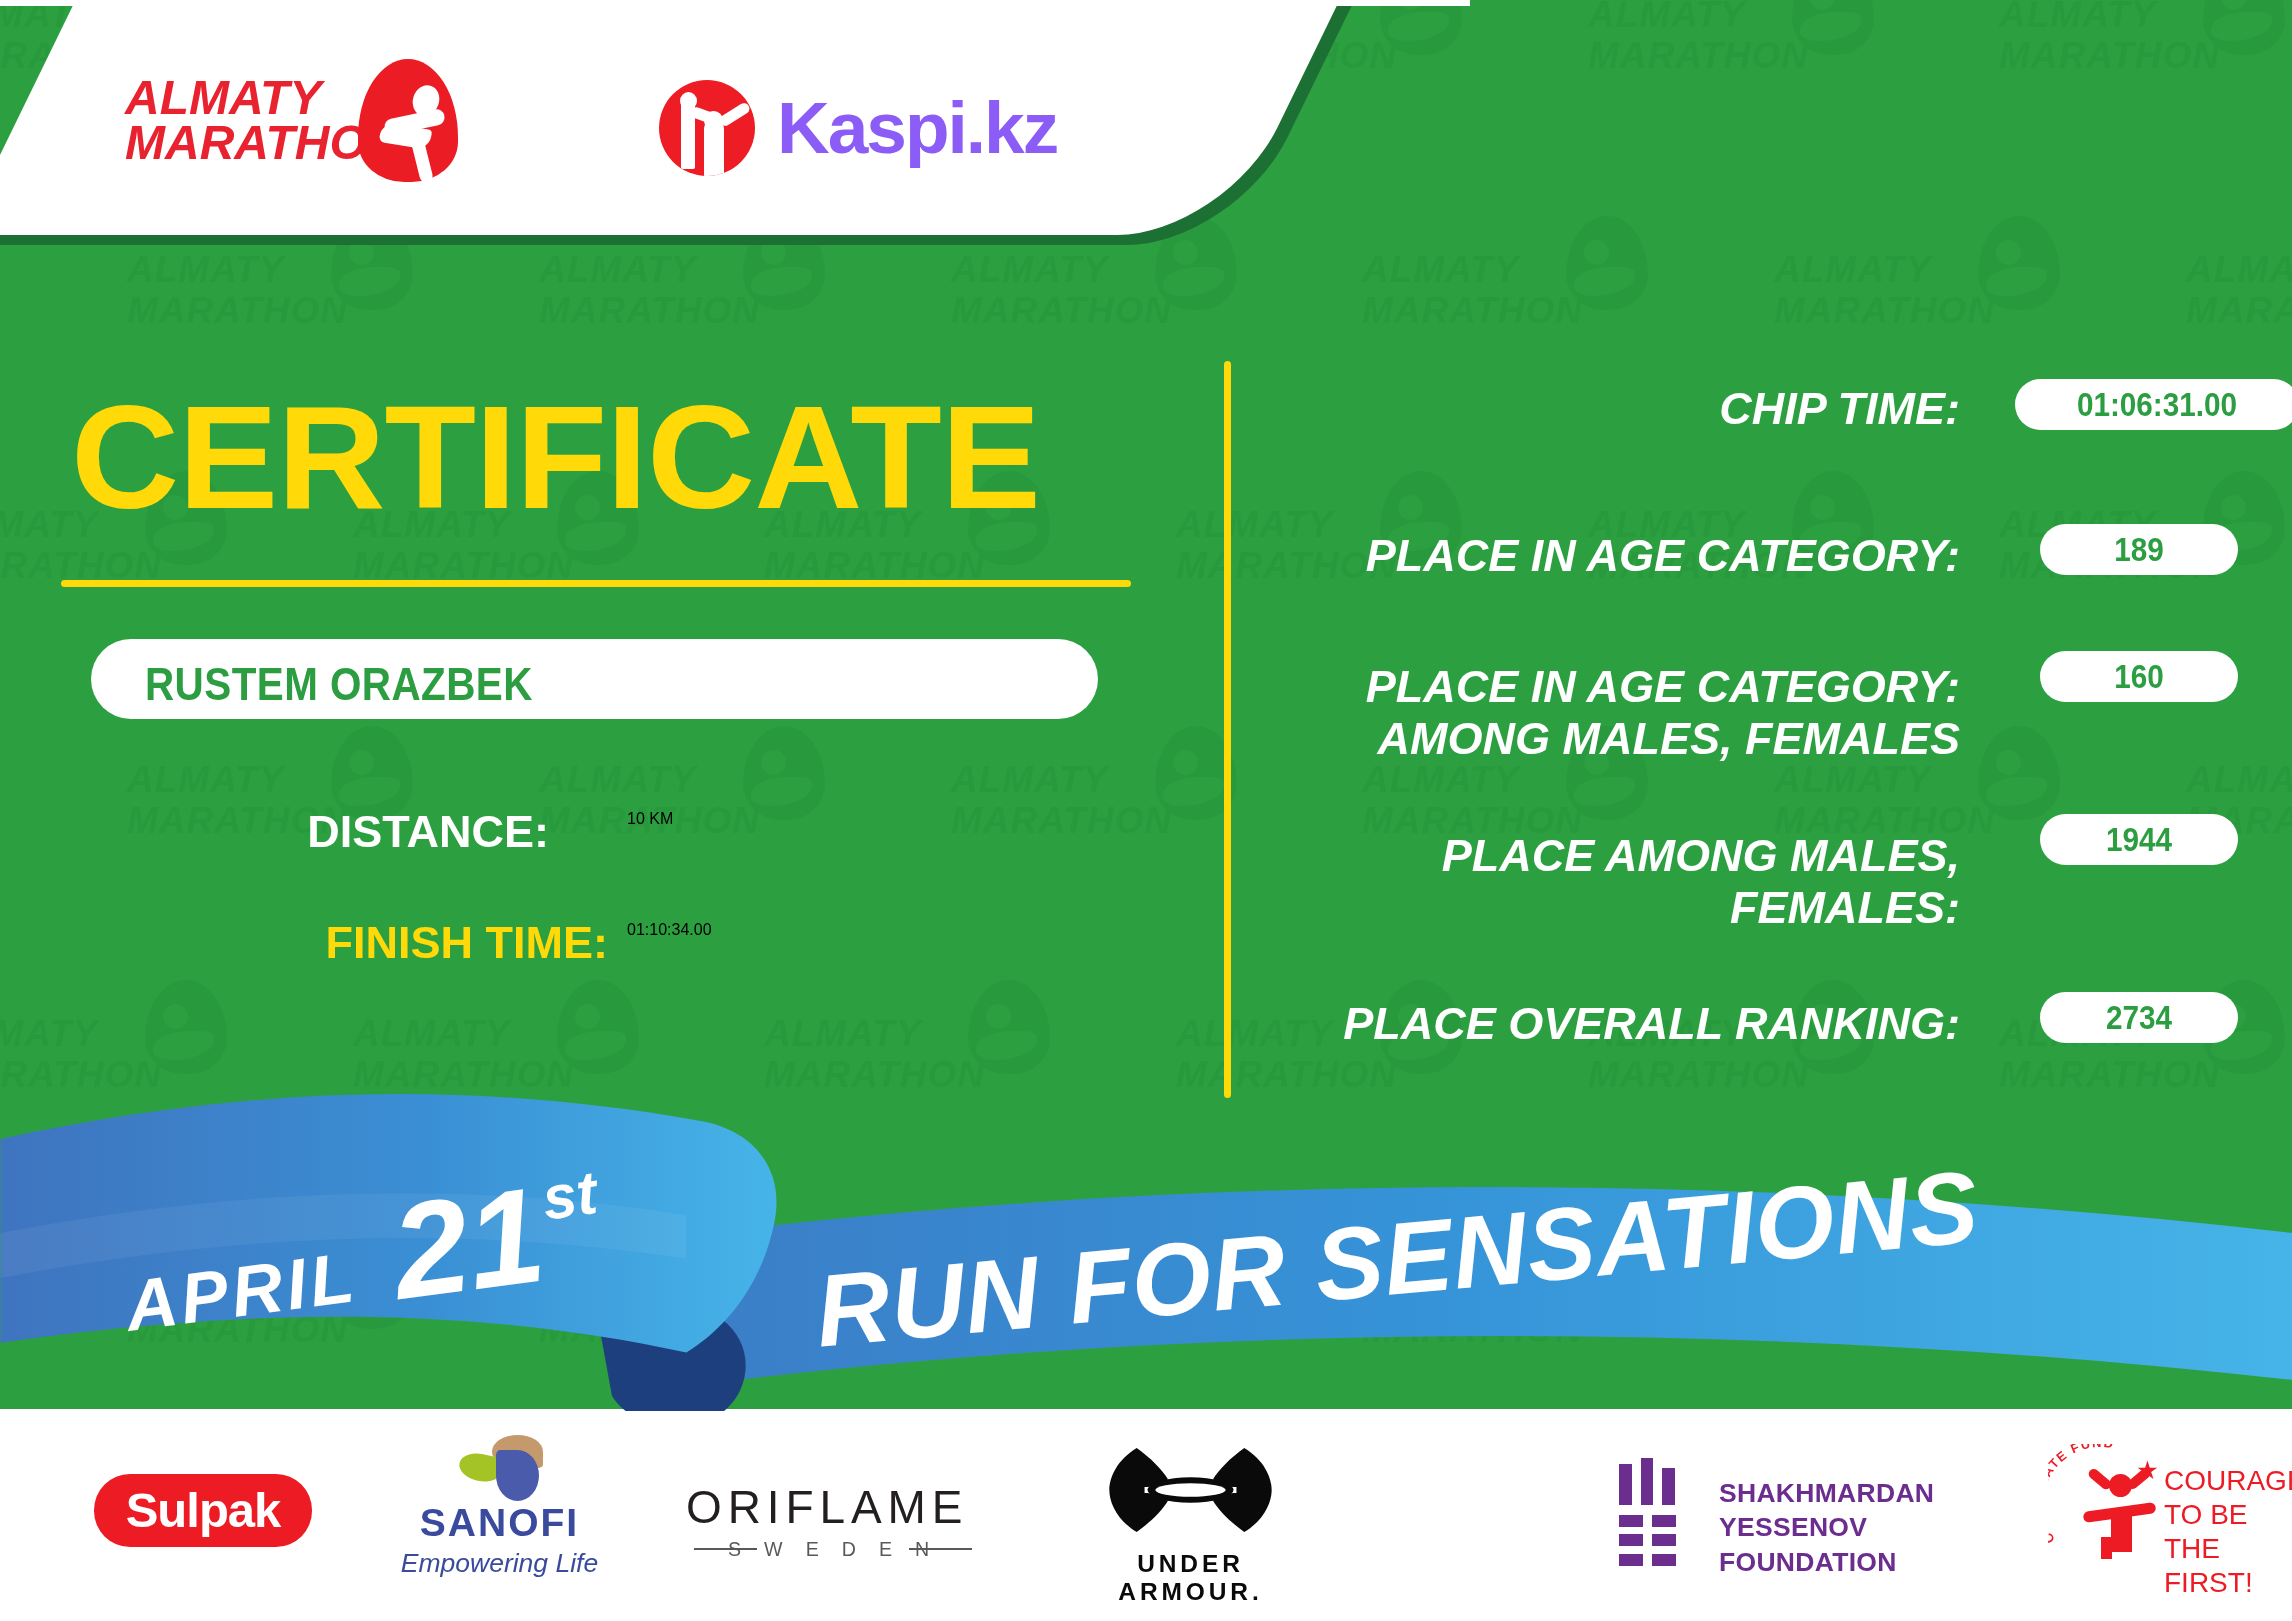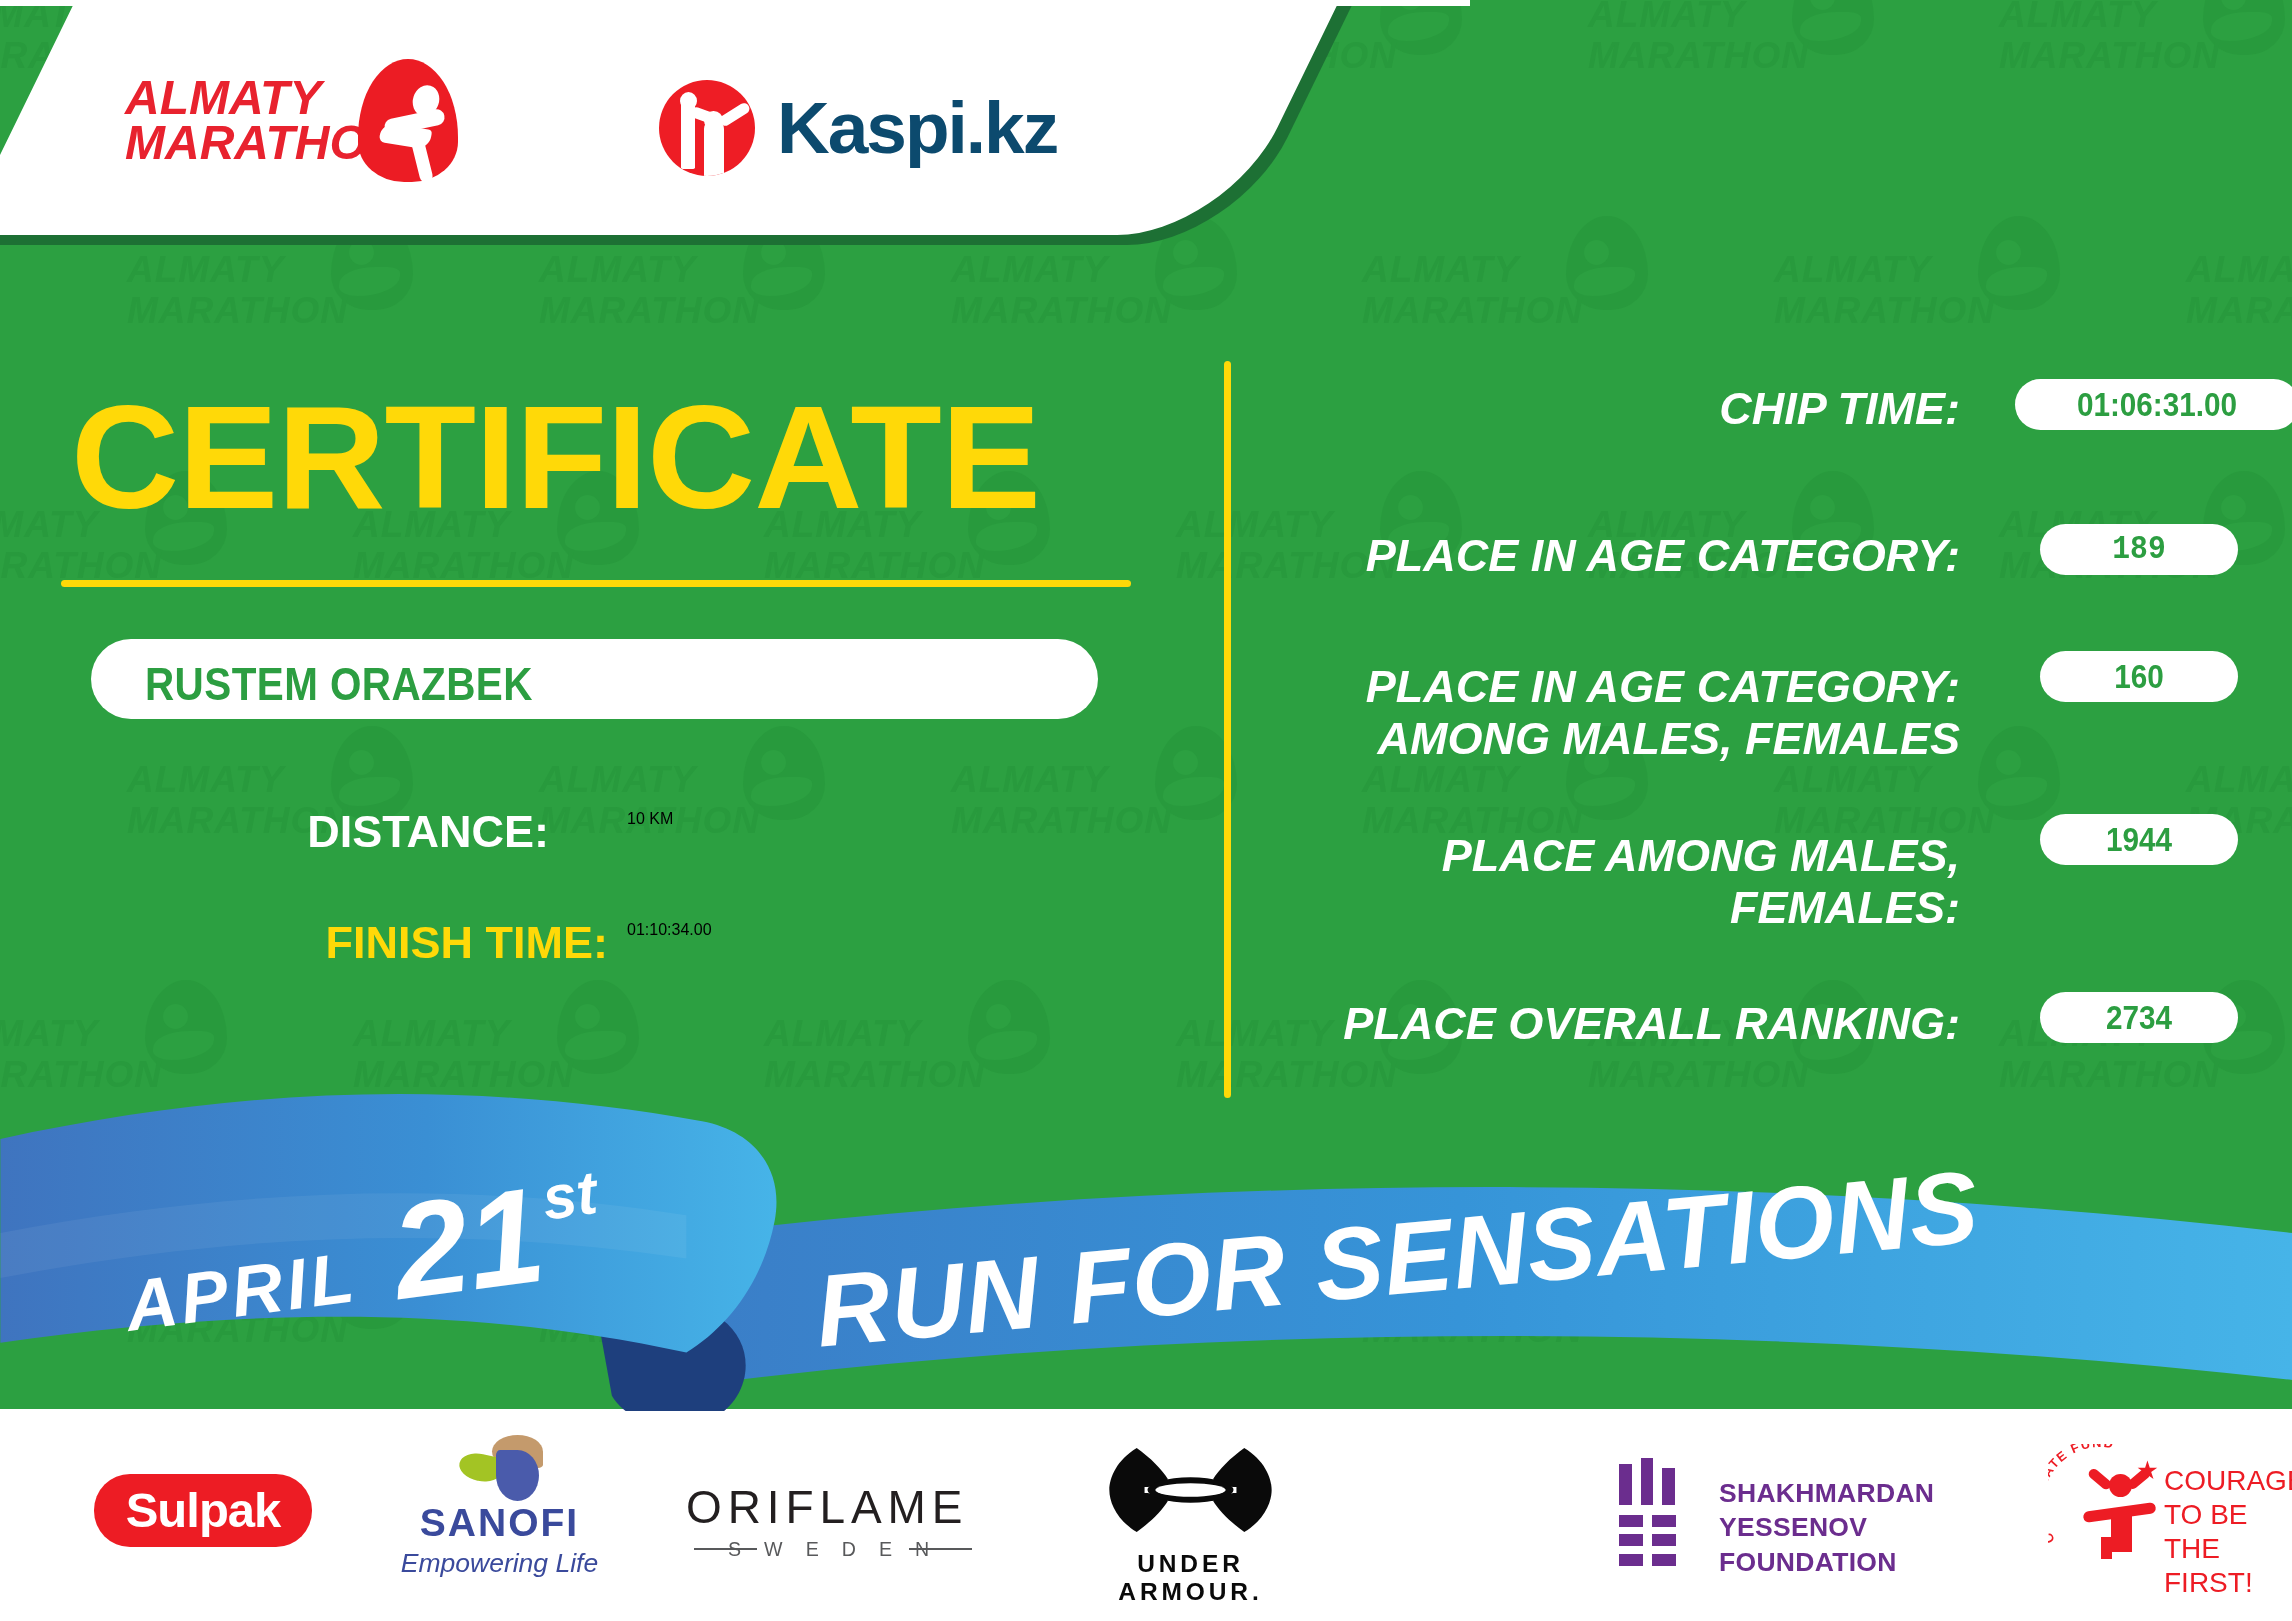--- a/index.html
+++ b/index.html
@@ -87,21 +87,21 @@
   .kaspi .mark .p1{position:absolute;left:21.6px;top:17.6px;width:14.7px;height:71px;background:#fff;
     border-radius:7.8px 7.8px 2px 2px;}
   .kaspi .mark .p1h{position:absolute;left:20.6px;top:11.8px;width:17.6px;height:18.6px;border-radius:50%;background:#fff;}
   .kaspi .mark .p2{position:absolute;left:45px;top:41px;width:19.6px;height:55px;background:#fff;
     border-radius:7.8px 7.8px 0 0;}
   .kaspi .mark .p2h{position:absolute;left:45px;top:31px;width:18.6px;height:18.6px;border-radius:50%;background:#fff;}
   .kaspi .mark .arm1{position:absolute;left:31px;top:31px;width:33px;height:10.8px;background:#fff;
     border-radius:5.9px;transform:rotate(20deg);}
   .kaspi .mark .arm2{position:absolute;left:59px;top:29px;width:33px;height:10.8px;background:#fff;
     border-radius:5.9px;transform:rotate(-32deg);}
-  .kaspi .word{position:absolute;left:118px;top:5.9px;font-size:73px;font-weight:bold;color:#0c4a6e;
+  .kaspi .word{position:absolute;left:118px;top:5.9px;font-size:73px;font-weight:bold;color:#8b5cf6;
     letter-spacing:-2px;}
 
   
   .title{
     position:absolute;left:71px;top:384px;
     font-size:147px;font-weight:bold;color:#ffd908;letter-spacing:-1px;
     line-height:1;
     transform:scaleX(1.02);transform-origin:left center;
   }
   .title-rule{position:absolute;left:61px;top:580px;width:1070px;height:6.9px;background:#ffd908;border-radius:3.9px;}
@@ -140,21 +140,21 @@
   }
   .srow .spill{
     position:absolute;height:51px;background:#ffffff;border-radius:25.5px;
   }
   .srow .spill span{display:block;text-align:center;line-height:51px;color:#2c9e41;
     font-size:33px;font-weight:bold;transform:scaleX(0.9);}
 
   #srow-0{top:21.6px;}
   #srow-0 .spill{left:741px;top:-3.9px;width:284px;}
   #srow-1{top:169px;}
-  #srow-1 .spill{left:766px;top:-5.9px;width:198px;font-family:Liberation Mono, monospace;}
+  #srow-1 .spill{left:766px;top:-5.9px;width:198px;}
   #srow-2{top:300px;}
   #srow-2 .spill{left:766px;top:-9.8px;width:198px;}
   #srow-3{top:469px;}
   #srow-3 .spill{left:766px;top:-15.7px;width:198px;}
   #srow-4{top:637px;}
   #srow-4 .spill{left:766px;top:-5.9px;width:198px;}
 
   
   .ribbon{position:absolute;left:0;top:1086px;width:2293px;height:343px;}
   .ribbon svg{display:block;}

